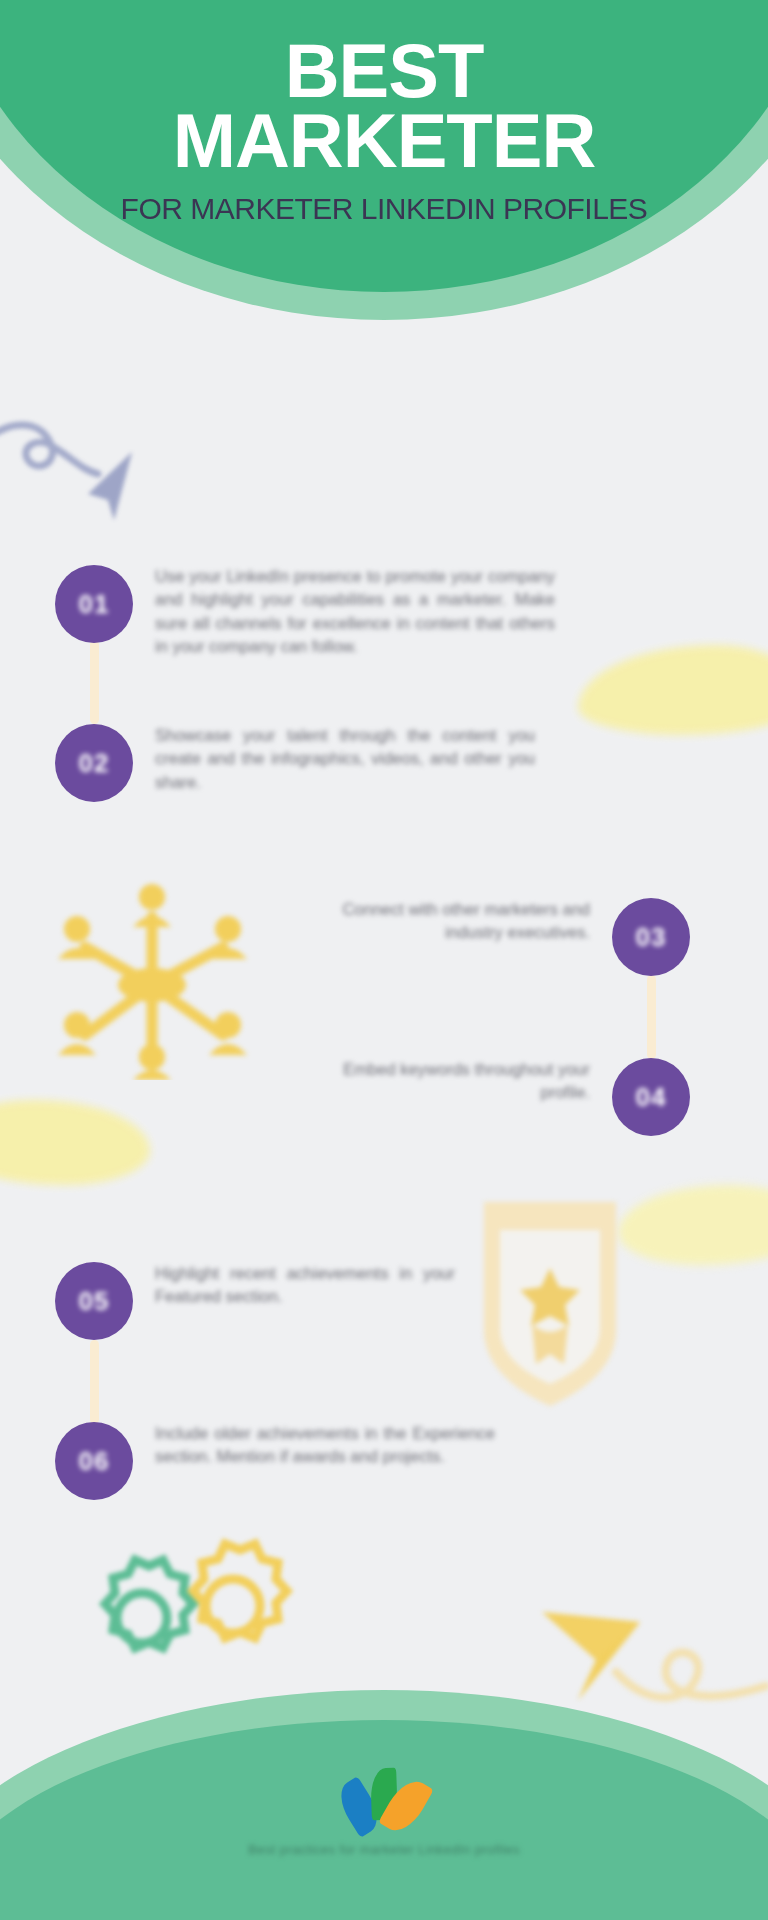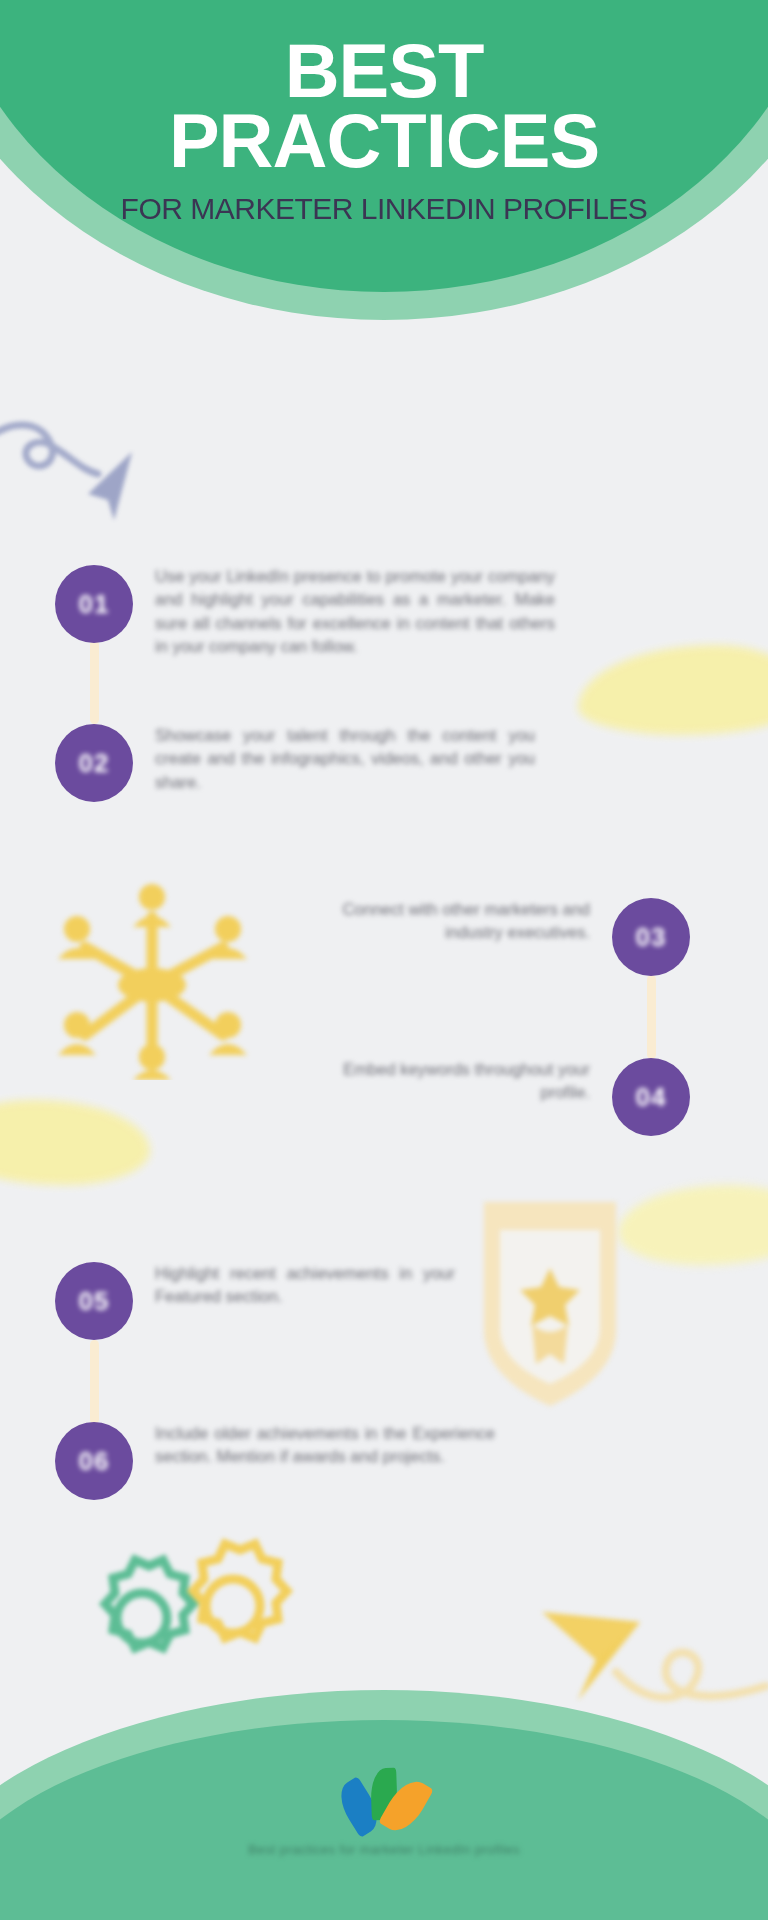--- a/index.html
+++ b/index.html
@@ -114,21 +114,21 @@
   .petal-orange { width:32px; height:56px; background:#f5a22a; left:52px; top:14px; transform:rotate(30deg); }
 </style>
 </head>
 <body>
 
 <div class="header-wrap">
   <div class="header-echo"></div>
   <div class="header-main"></div>
   <div class="header-inner">
     <div class="title-l1">BEST</div>
-    <div class="title-l2">PRACTICES</div>
+    <div class="title-l2">MARKETER</div>
     <div class="subtitle">FOR MARKETER LINKEDIN PROFILES</div>
   </div>
 </div>
 
 <div class="decor blob-y1"></div>
 <div class="decor blob-y2"></div>
 <div class="decor blob-y3"></div>
 
 <svg class="decor" style="top:408px; left:-20px;" width="190" height="130" viewBox="0 0 190 130">
   <g fill="none" stroke="#8a93bd" stroke-width="7" stroke-linecap="round" opacity=".75" style="filter:blur(2.2px)">

